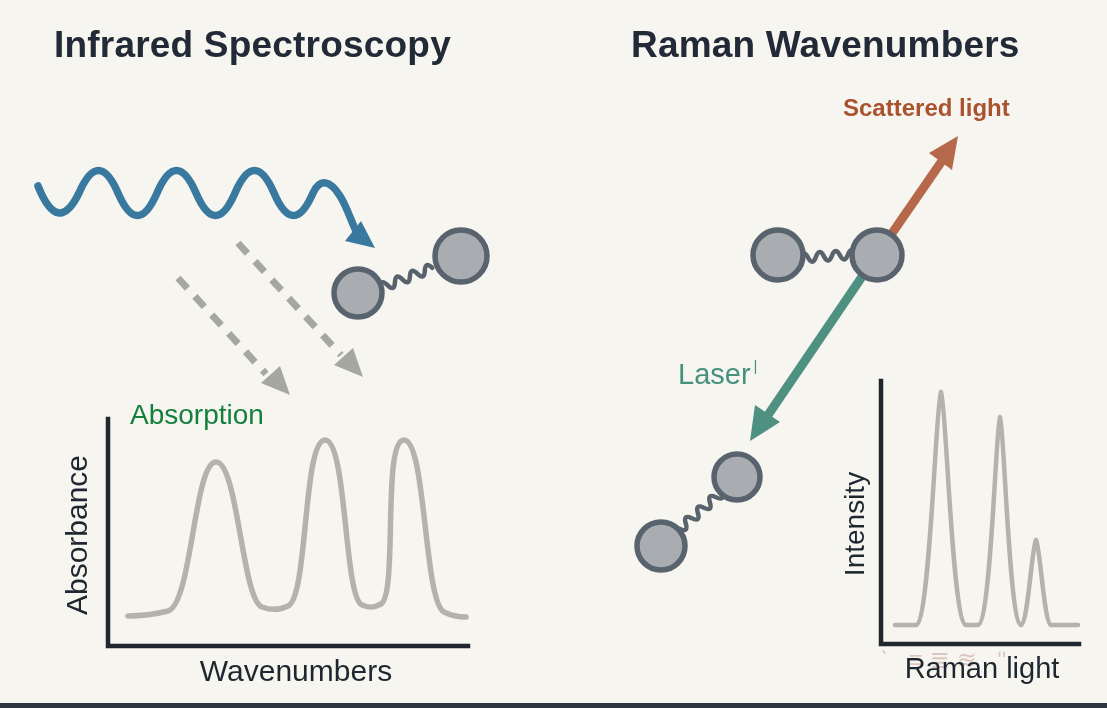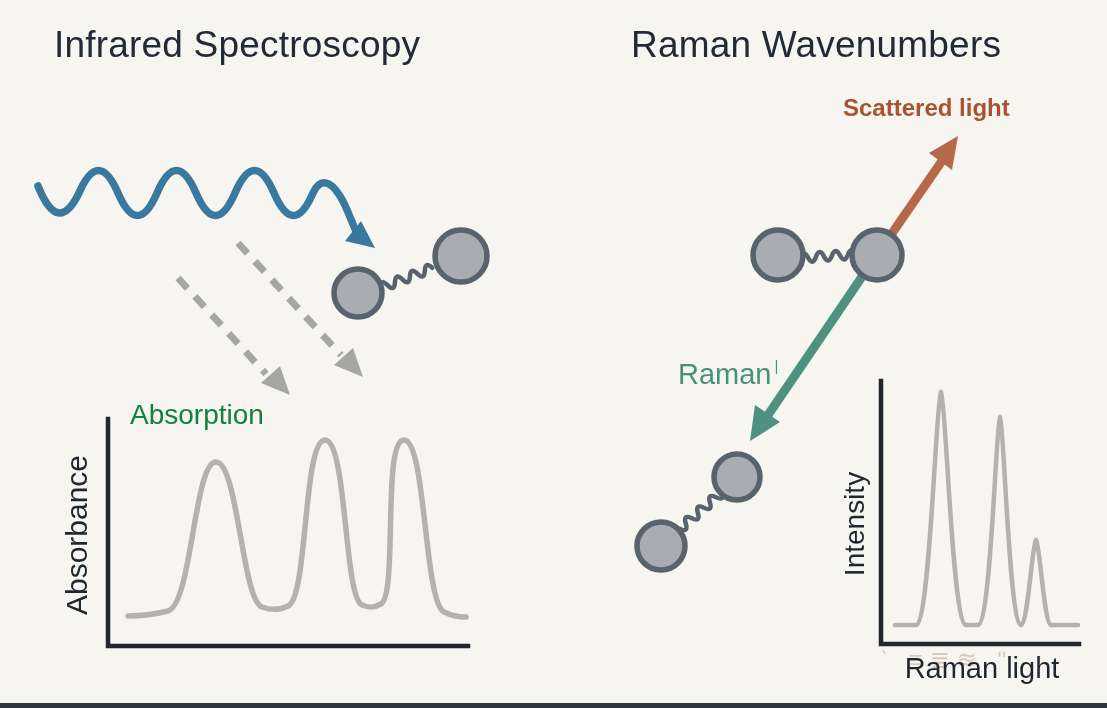--- a/index.html
+++ b/index.html
@@ -6,21 +6,21 @@
   .stage{
     position:relative;
     width:1107px;height:708px;
     background:#f7f5ef;
     overflow:hidden;
     font-family:"Liberation Sans",sans-serif;
     color:#212a36;
   }
   .abs{position:absolute;}
   .title{
-    font-size:37px;font-weight:400;letter-spacing:0.2px;color:#212a36;white-space:nowrap;
+    font-size:37px;font-weight:700;letter-spacing:0.2px;color:#212a36;white-space:nowrap;
   }
   .lbl{white-space:nowrap;}
   .scattered{font-size:24px;font-weight:600;color:#a9522e;}
   .laser{font-size:29px;font-weight:500;color:#46917e;}
   .laser sup{font-size:15px;font-weight:400;position:relative;top:-2px;left:3px;}
   .absorption{font-size:28px;font-weight:500;color:#15803d;}
   .axislbl{font-size:30px;font-weight:500;color:#1e2630;text-align:center;}
   .rot{transform:rotate(-90deg);}
   .watermark{
     font-size:24px;letter-spacing:7px;color:#7f1d1d;opacity:0.22;white-space:nowrap;
@@ -114,26 +114,27 @@
                L 1078 625" fill="none" stroke="#b5b2ae" stroke-width="4.5" stroke-linecap="round" stroke-linejoin="round"></path>
     </g>
   </svg>
 
   <div class="abs title" style="left:54px;top:24px">Infrared Spectroscopy</div>
 
   <div class="abs title" style="left:631px;top:24px">Raman Wavenumbers</div>
 
   <div class="abs lbl scattered" style="left:843px;top:94px">Scattered light</div>
 
-  <div class="abs lbl laser" style="left:678px;top:358px"><span>Raman</span><sup>|</sup></div>
+  <div class="abs lbl laser" style="left:678px;top:358px"><span>Laser</span><sup>|</sup></div>
 
   <div class="abs lbl absorption" style="left:130px;top:399px">Absorption</div>
 
   <div class="abs axislbl rot" style="left:-8px;top:518px;width:170px">Absorbance</div>
 
+  <div class="abs axislbl" style="left:196px;top:654px;width:200px">Wavenumbers</div>
 
   <div class="abs axislbl rot" style="left:792px;top:508px;width:126px;font-size:28px">Intensity</div>
 
   <div class="abs watermark" style="left:880px;top:646px">ˋ ≡≣≋ ʺ</div>
 
   <div class="abs axislbl" style="left:892px;top:652px;width:180px;font-size:29px">Raman light</div>
 
   <div class="abs bottom-bar"></div>
 </div>
 

